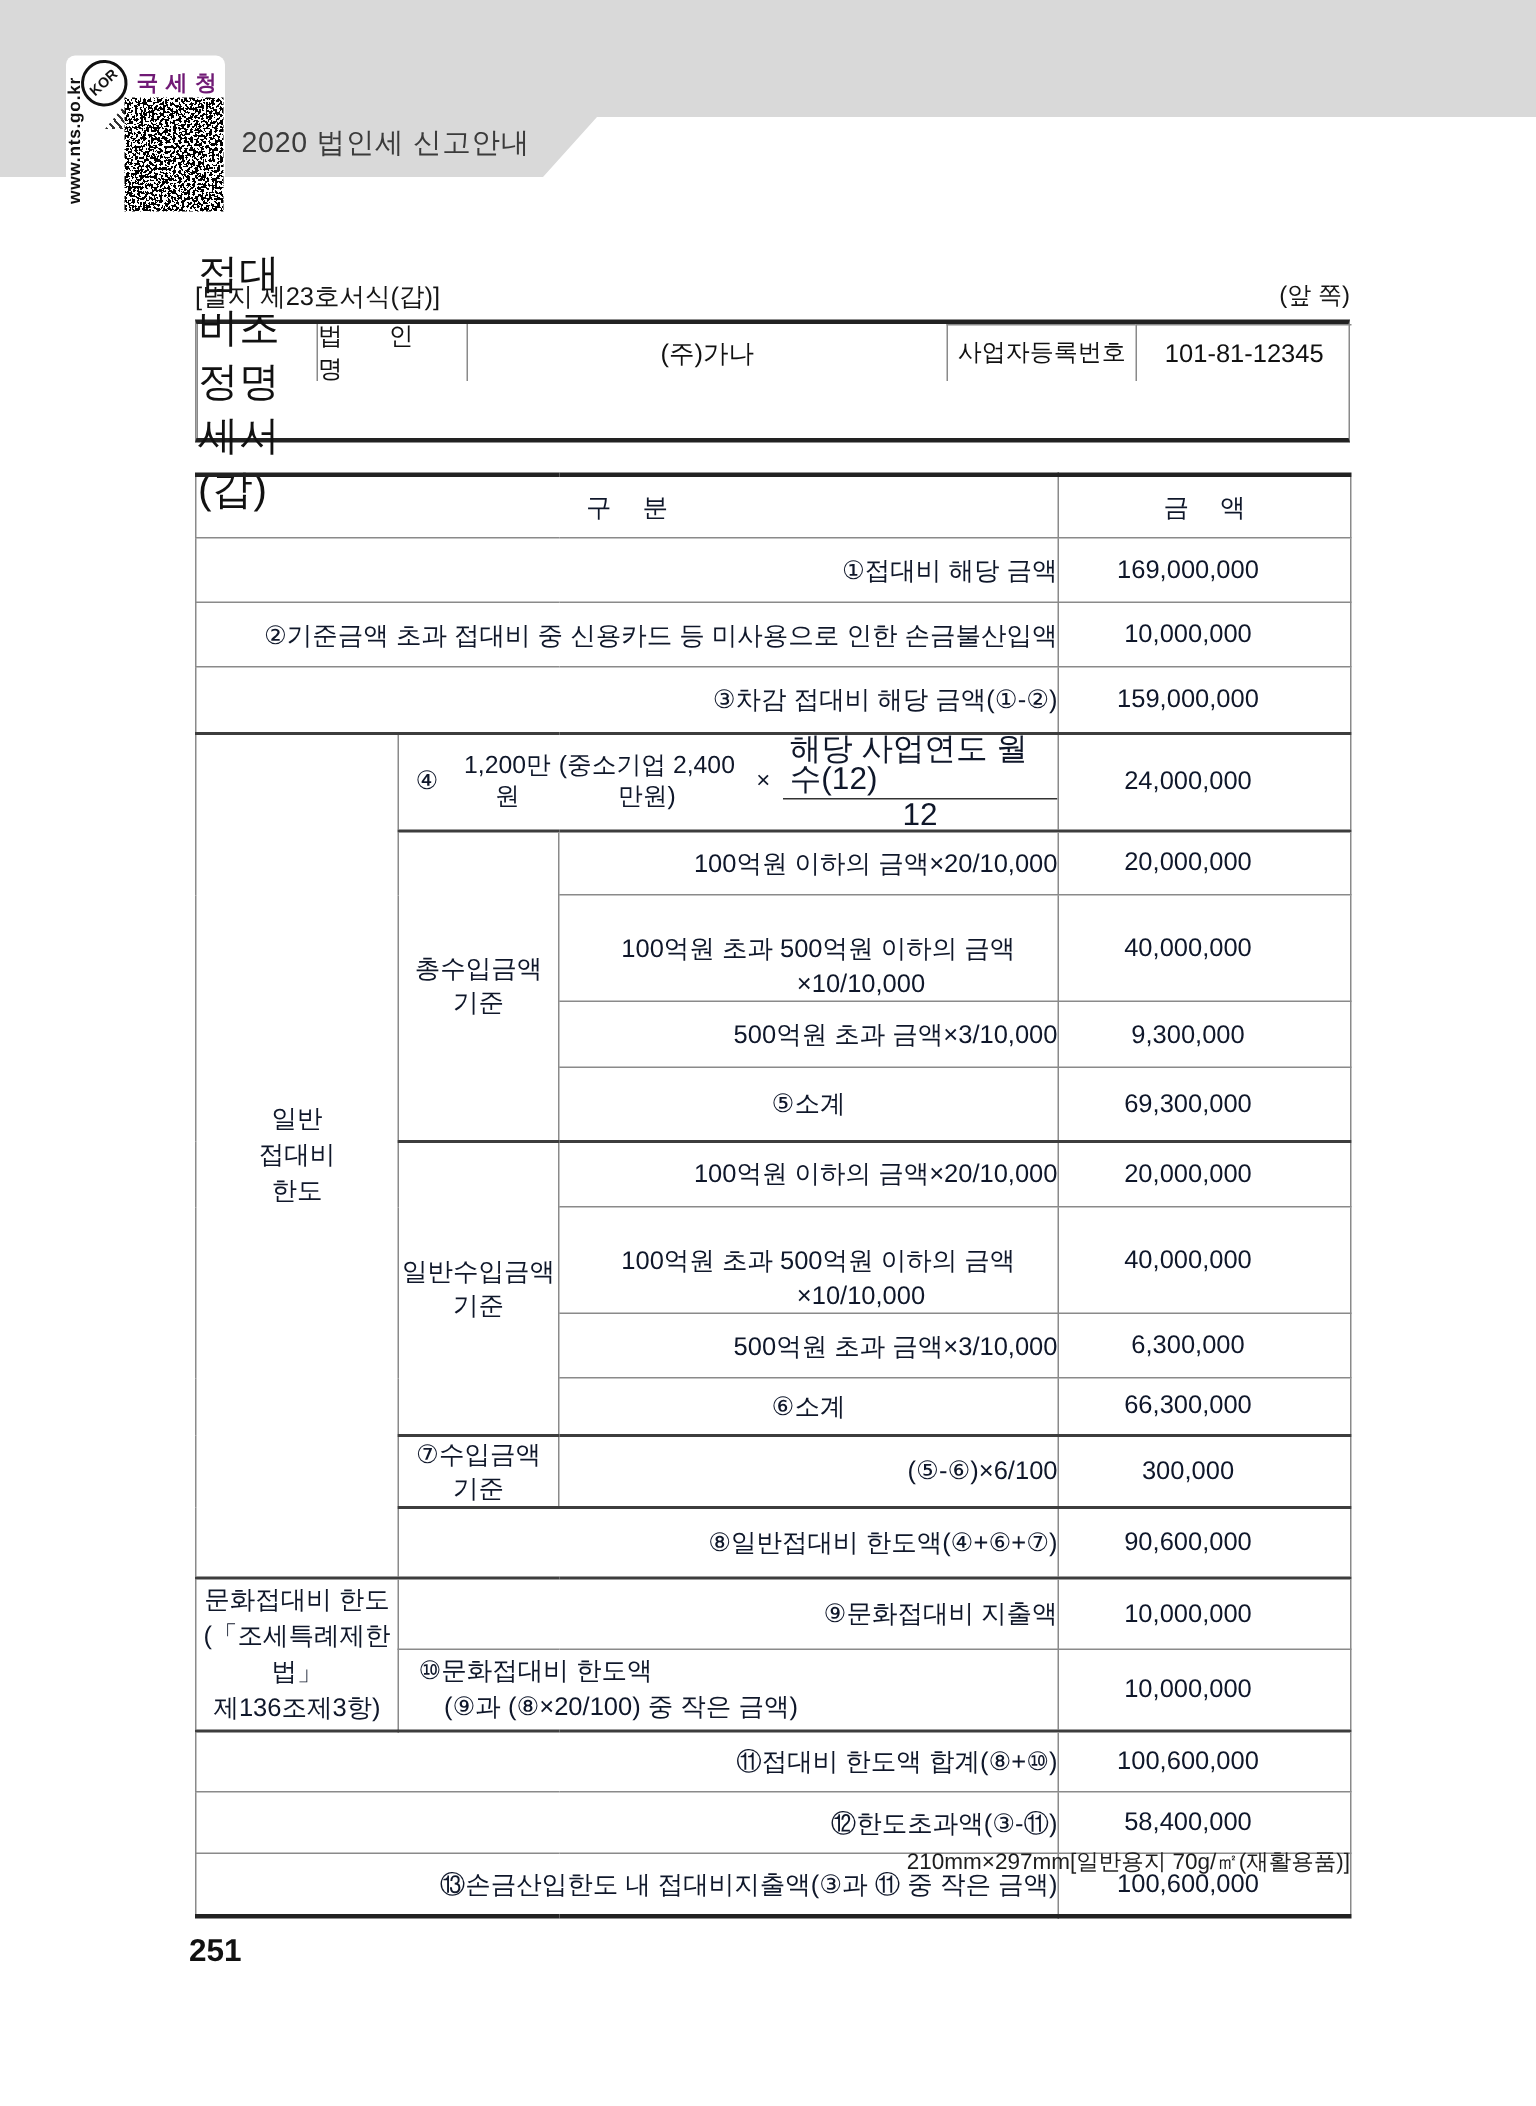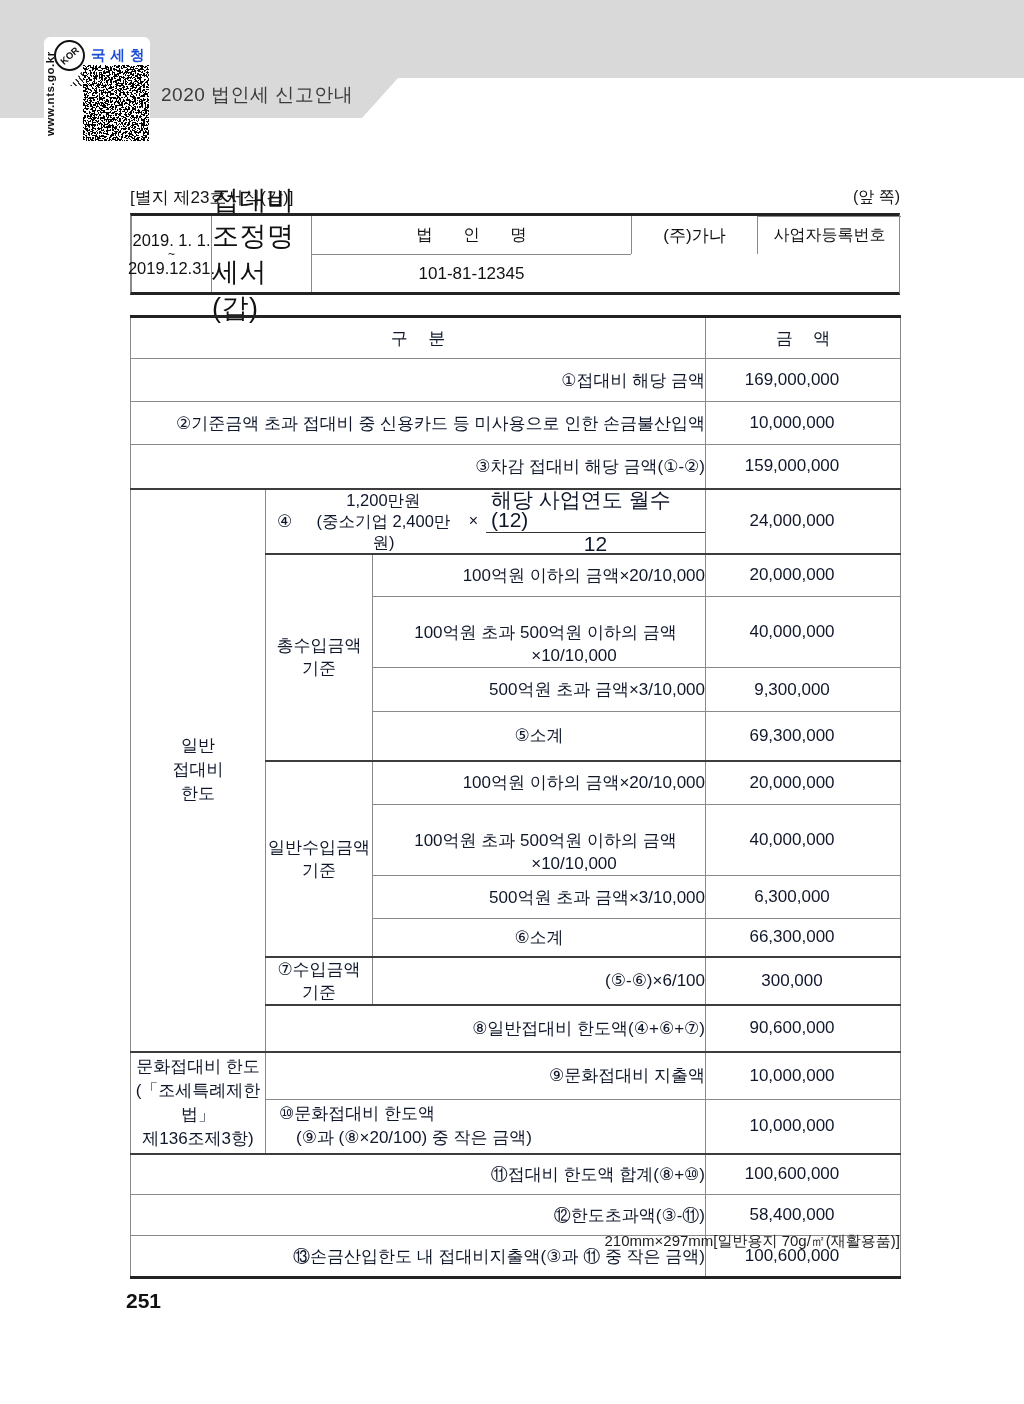--- a/index.html
+++ b/index.html
@@ -33,21 +33,21 @@
   }
   .kor-circle {
     position:absolute; left:10px; top:3px; width:27px; height:27px;
     border:2.5px solid #111; border-radius:50%;
     display:flex; align-items:center; justify-content:center;
     transform:rotate(-42deg); font-size:9.5px; font-weight:700; color:#111;
     background:#fff;
   }
   .stamp-agency {
     position:absolute; left:47px; top:9px; font-size:14.5px; font-weight:700;
-    letter-spacing:5px; color:#1d4ed8; white-space:nowrap;
+    letter-spacing:5px; color:#701a75; white-space:nowrap;
   }
   .stamp-hatch {
     position:absolute; left:26px; top:27px; width:18px; height:22px;
     background:repeating-linear-gradient(50deg,#333 0 1.5px,transparent 1.5px 4px);
     clip-path:polygon(100% 0,100% 100%,0 100%);
   }
   .qr { position:absolute; left:39px; top:28px; }
 
   
   .form-note { position:absolute; left:130px; top:186px; font-size:17px; color:#161616; }
@@ -91,21 +91,21 @@
   .amt { text-align:center; padding-right:22px !important; }
   .ctr { text-align:center; }
   .vlabel { text-align:center; font-size:16.5px; line-height:24px; }
   .vlabel2 { text-align:center; font-size:16.5px; line-height:23px; }
   .clabel { text-align:center; font-size:16px; line-height:24px; }
   .two .a { text-align:center; padding-left:13px; line-height:23px;margin-top:24px; }
   .two .b { text-align:center; padding-left:70px; line-height:23px; }
   .two10 .a { text-align:left; padding-left:13px; line-height:24px; }
   .two10 .b { text-align:left; padding-left:30px; line-height:24px; }
   .formula { display:flex; align-items:center; padding-left:11px; }
-  .formula .stack { display:flex; flex-direction:column; text-align:center; line-height:21px; margin-left:16px; font-size:16.5px; }
+  .formula .stack { display:flex; flex-direction:row; text-align:center; line-height:21px; margin-left:16px; font-size:16.5px; }
   .formula .times { margin:0 8px 0 10px; font-size:16px; }
   .frac { display:inline-flex; flex-direction:column; align-items:center; font-size:21px; }
   .frac .fn { border-bottom:1.5px solid #333; padding:0 5px 2px; line-height:20px; }
   .frac .fd { padding-top:2px; line-height:18px; }
 
   
   .paper-note { position:absolute; top:1232px; right:124px; font-size:15px; color:#1d1d1d; }
   .page-num { position:absolute; left:126px; top:1289px; font-size:21px; font-weight:700; color:#111; }
 </style>
 </head>
@@ -137,25 +137,20 @@
         </filter>
       </defs>
       <rect x="0" y="0" width="66" height="76" filter="url(#qrnoise)"></rect>
     </svg>
   </div>
 
   <div class="form-note">[별지 제23호서식(갑)]</div>
   <div class="page-side">(앞 쪽)</div>
 
   <div class="hdr">
-    <div class="hc span2 hc-dates">
-      <div>2019. 1. 1.</div>
-      <div class="hc-tilde">~</div>
-      <div>2019.12.31.</div>
-    </div>
     <div class="hc span2 hc-title">접대비조정명세서(갑)</div>
     <div class="hc hc-corp-label">법 인 명</div>
     <div class="hc hc-val">(주)가나</div>
     <div class="hc rowb hc-reg-label">사업자등록번호</div>
     <div class="hc rowb hc-val">101-81-12345</div>
   </div>
 
   <table class="main">
     <colgroup>
       <col style="width:135px">

